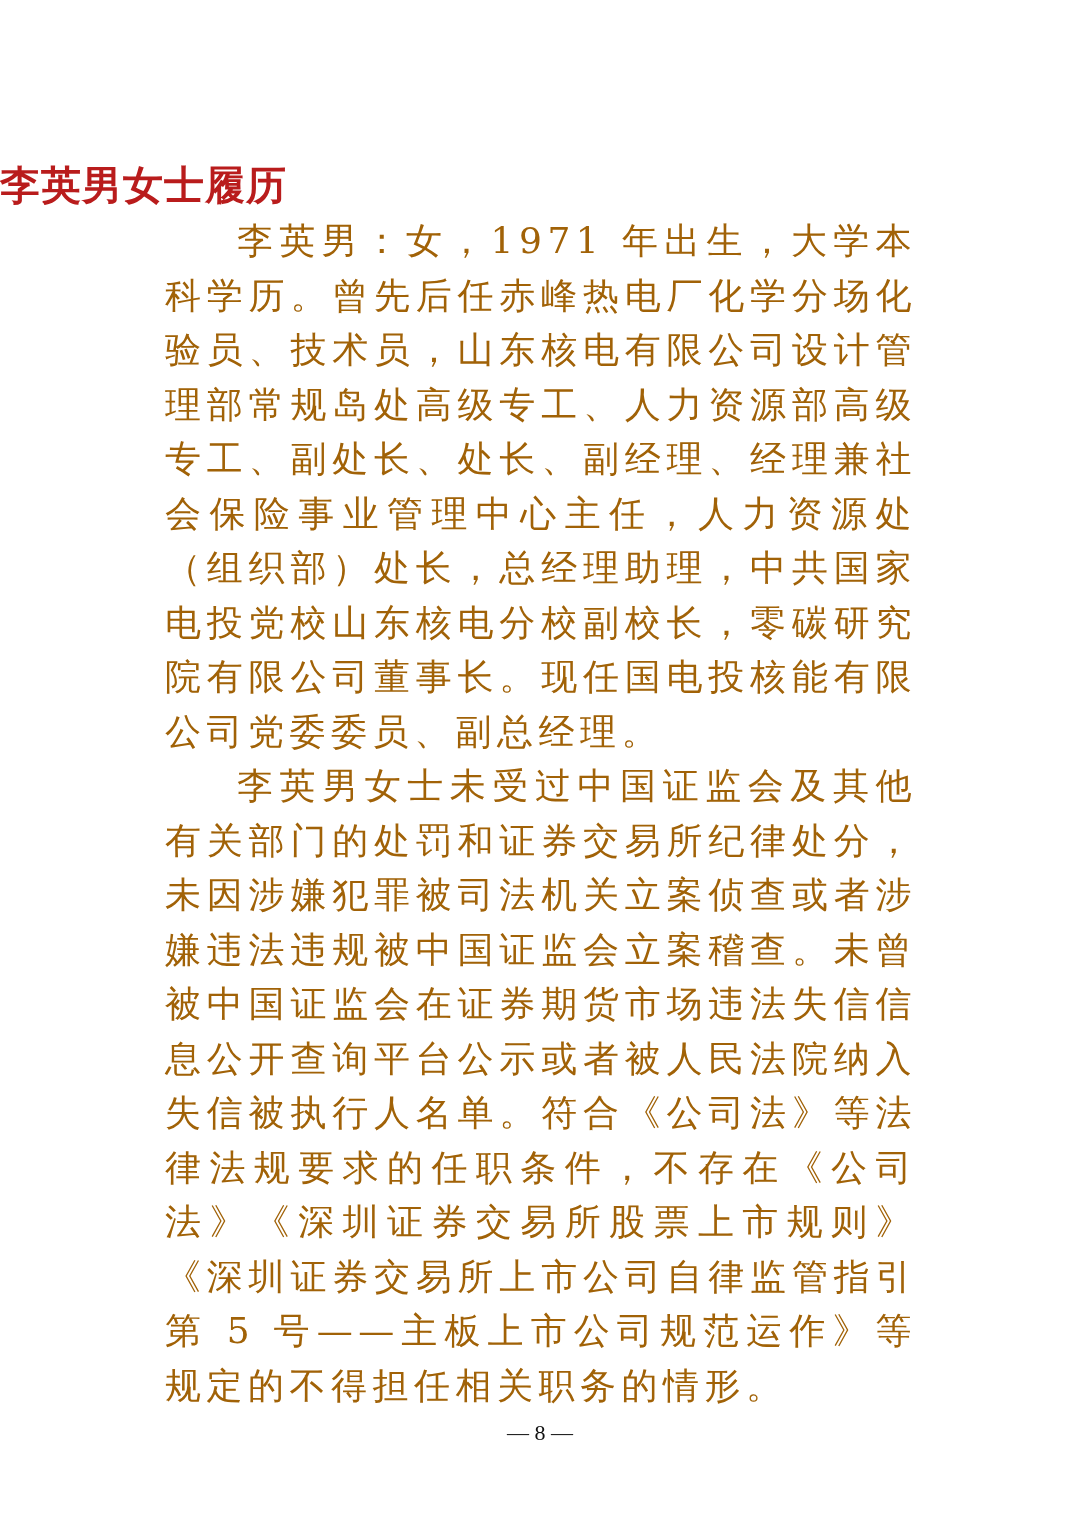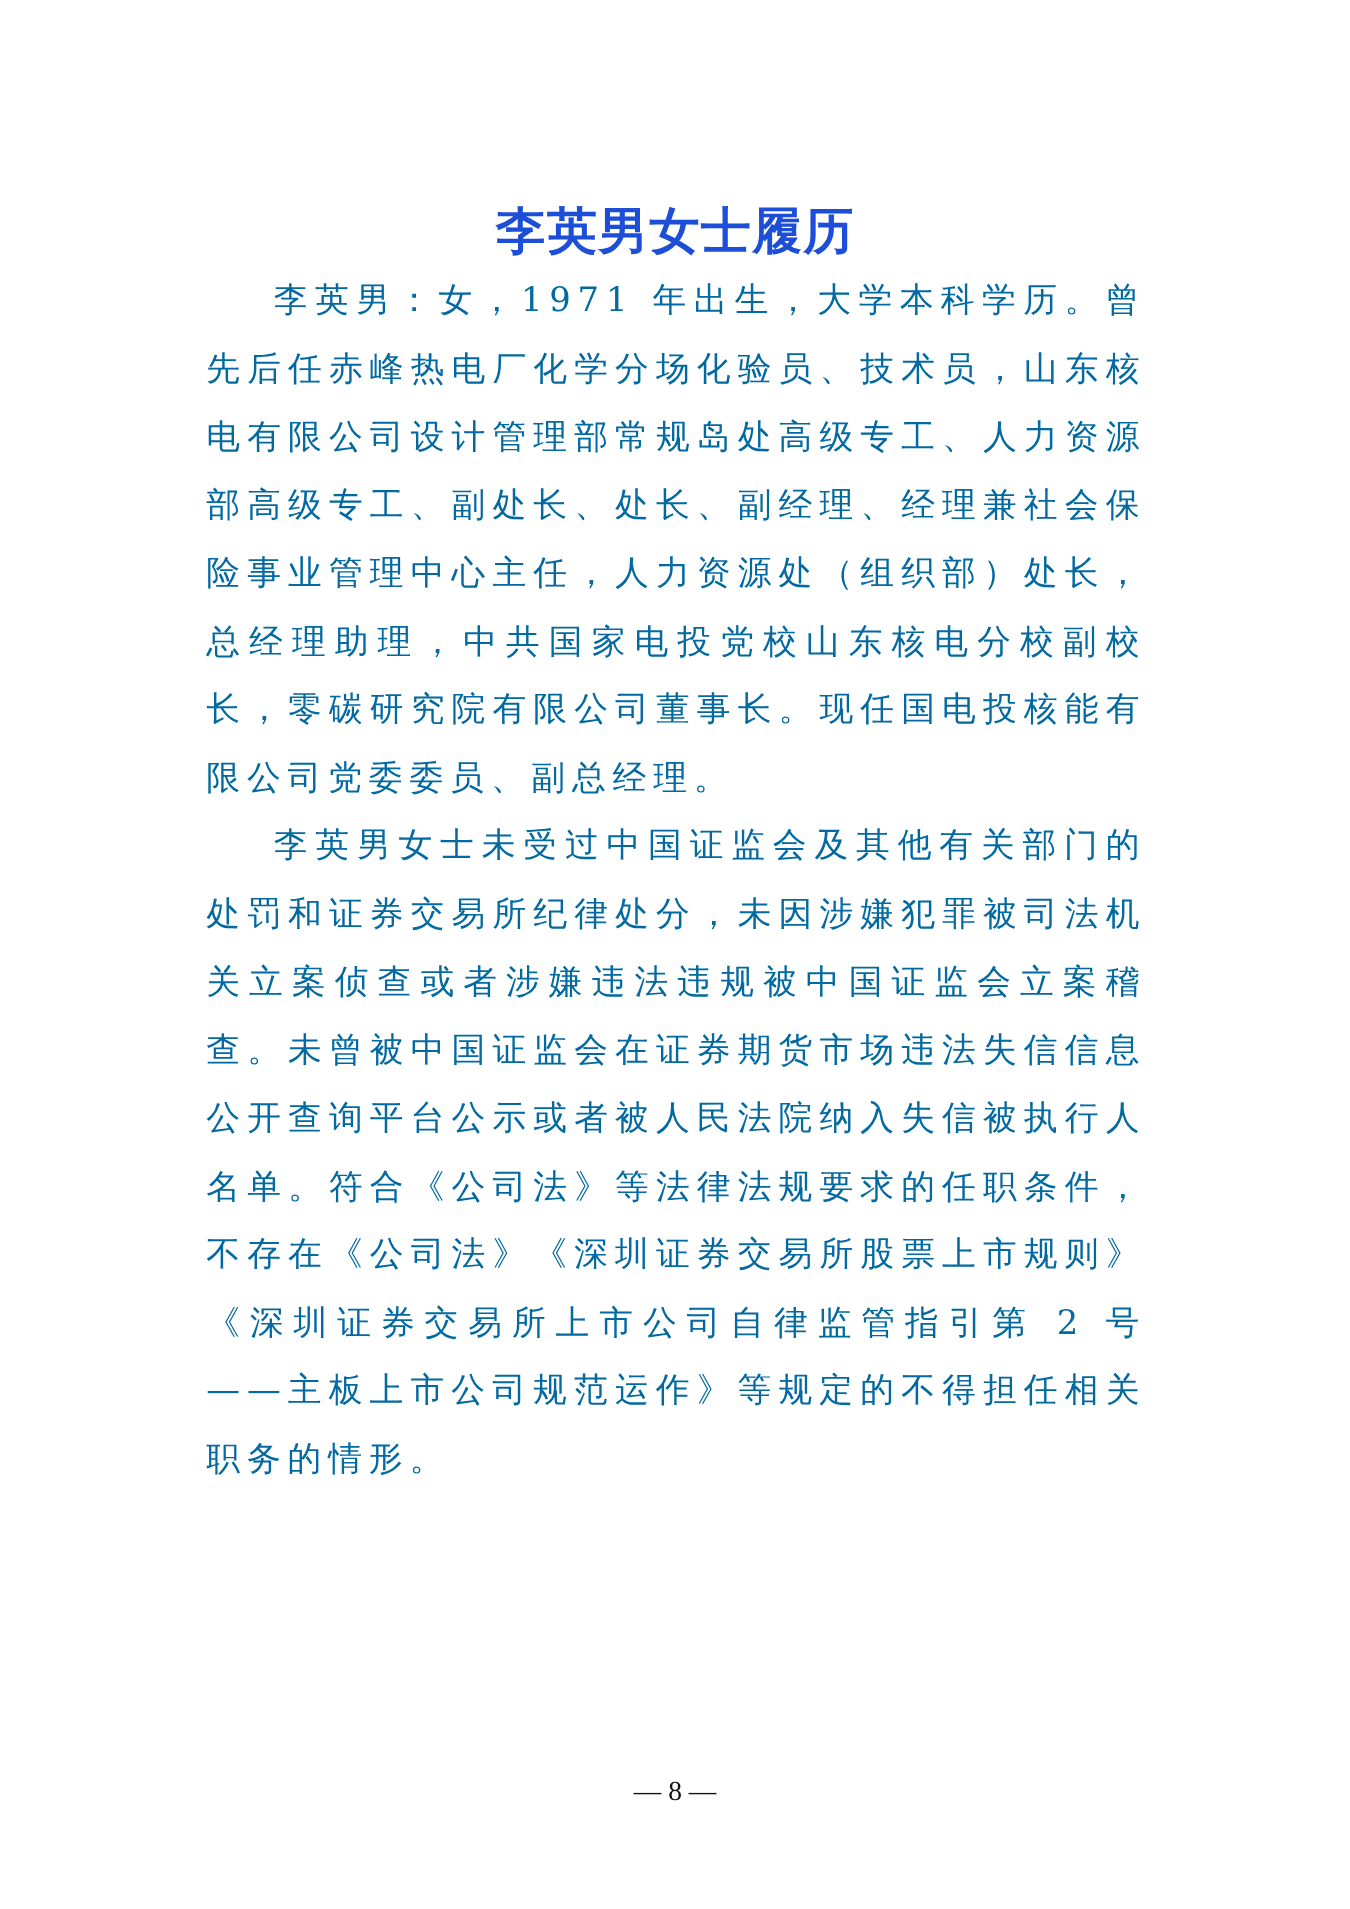--- a/index.html
+++ b/index.html
@@ -19,38 +19,37 @@
       left: 0; top: 0;
       width: 1080px;
       height: 1527px;
       background: #ffffff;
     }
     .title {
       position: absolute;
       top: 128px;
       left: 0;
       width: 1080px;
-      text-align: center;
       font-family: "DejaVu Sans", sans-serif;
       font-weight: bold;
       font-size: 40px;
       line-height: 60px;
       letter-spacing: 1px;
-      color: #1d4ed8;
+      color: #b91c1c;
     }
     .body-text {
       position: absolute;
       top: 214px;
       left: 165px;
       width: 752px;
       font-family: "DejaVu Serif", serif;
-      font-size: 27px;
+      font-size: 36px;
       line-height: 54.5px;
       letter-spacing: 5.5px;
-      color: #0369a1;
+      color: #a16207;
       text-align: justify;
     }
     .para {
       margin: 0;
       text-indent: 2em;
       word-break: break-all;
     }
     .page-number {
       position: absolute;
       top: 1418px;
@@ -64,17 +63,17 @@
     }
   </style>
 </head>
 <body>
 
 <div class="page">
   <h1 class="title">李英男女士履历</h1>
 
   <div class="body-text">
     <p class="para">李英男：女，1971 年出生，大学本科学历。曾先后任赤峰热电厂化学分场化验员、技术员，山东核电有限公司设计管理部常规岛处高级专工、人力资源部高级专工、副处长、处长、副经理、经理兼社会保险事业管理中心主任，人力资源处（组织部）处长，总经理助理，中共国家电投党校山东核电分校副校长，零碳研究院有限公司董事长。现任国电投核能有限公司党委委员、副总经理。</p>
-    <p class="para">李英男女士未受过中国证监会及其他有关部门的处罚和证券交易所纪律处分，未因涉嫌犯罪被司法机关立案侦查或者涉嫌违法违规被中国证监会立案稽查。未曾被中国证监会在证券期货市场违法失信信息公开查询平台公示或者被人民法院纳入失信被执行人名单。符合《公司法》等法律法规要求的任职条件，不存在《公司法》《深圳证券交易所股票上市规则》《深圳证券交易所上市公司自律监管指引第 2 号——主板上市公司规范运作》等规定的不得担任相关职务的情形。</p>
+    <p class="para">李英男女士未受过中国证监会及其他有关部门的处罚和证券交易所纪律处分，未因涉嫌犯罪被司法机关立案侦查或者涉嫌违法违规被中国证监会立案稽查。未曾被中国证监会在证券期货市场违法失信信息公开查询平台公示或者被人民法院纳入失信被执行人名单。符合《公司法》等法律法规要求的任职条件，不存在《公司法》《深圳证券交易所股票上市规则》《深圳证券交易所上市公司自律监管指引第 5 号——主板上市公司规范运作》等规定的不得担任相关职务的情形。</p>
   </div>
 
   <div class="page-number">— 8 —</div>
 </div>
 
 </body></html>

